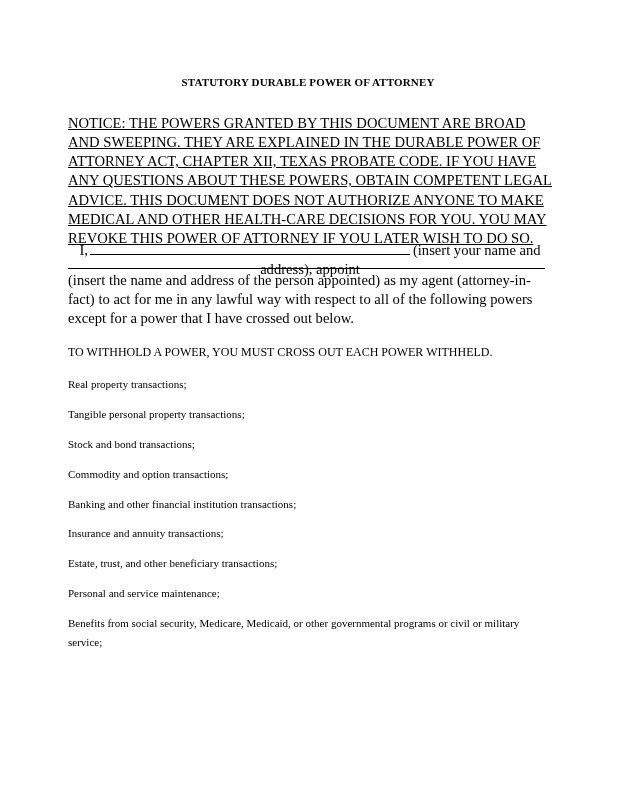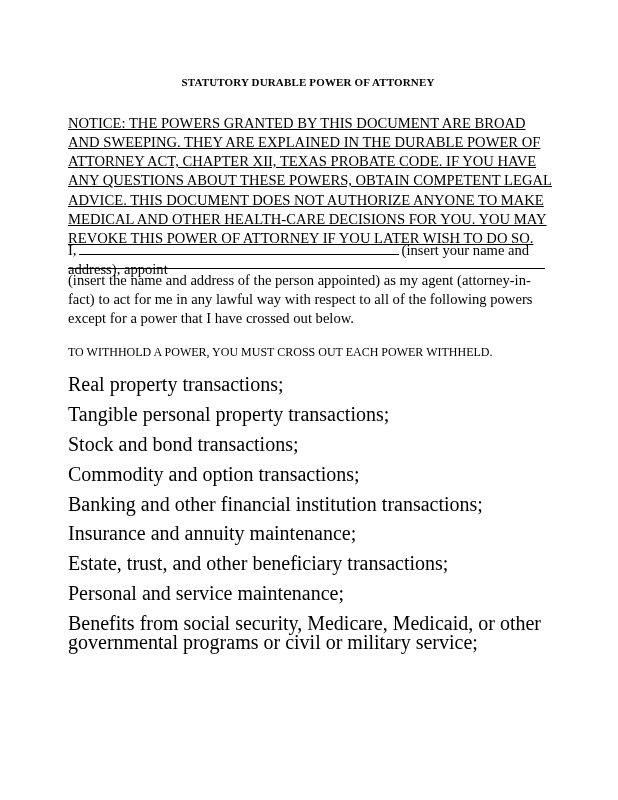--- a/index.html
+++ b/index.html
@@ -55,20 +55,21 @@
   }
 
   
   .appoint {
     position: absolute;
     left: 0;
     top: 226px;
     width: 484px;
     font-size: 14.6px;
     line-height: 19.3px;
+    text-align: center;
   }
   .blank-inline {
     display: inline-block;
     width: 320px;
     border-bottom: 1.3px solid #000;
     height: 11px;
     margin: 0 3px 0 2px;
     vertical-align: baseline;
   }
 
@@ -106,21 +107,21 @@
   .powers {
     position: absolute;
     left: 0;
     top: 375px;
     width: 484px;
     margin: 0;
     padding: 0;
     list-style: none;
   }
   .powers li {
-    font-size: 20px;
+    font-size: 11px;
     line-height: 19.3px;
     margin: 0 0 10.6px 0;
     padding: 0;
   }
 </style>
 </head>
 <body>
 
 <div class="page">
   <div class="doc-body">
@@ -138,20 +139,20 @@
     <p class="agent-para">(insert the name and address of the person appointed) as my agent (attorney-in-fact) to act for me in any lawful way with respect to all of the following powers except for a power that I have crossed out below.</p>
 
     <p class="withhold">TO WITHHOLD A POWER, YOU MUST CROSS OUT EACH POWER WITHHELD.</p>
 
     <ul class="powers">
       <li>Real property transactions;</li>
       <li>Tangible personal property transactions;</li>
       <li>Stock and bond transactions;</li>
       <li>Commodity and option transactions;</li>
       <li>Banking and other financial institution transactions;</li>
-      <li>Insurance and annuity maintenance;</li>
+      <li>Insurance and annuity transactions;</li>
       <li>Estate, trust, and other beneficiary transactions;</li>
       <li>Personal and service maintenance;</li>
       <li>Benefits from social security, Medicare, Medicaid, or other governmental programs or civil or military service;</li>
     </ul>
 
   </div>
 </div>
 
 </body></html>

